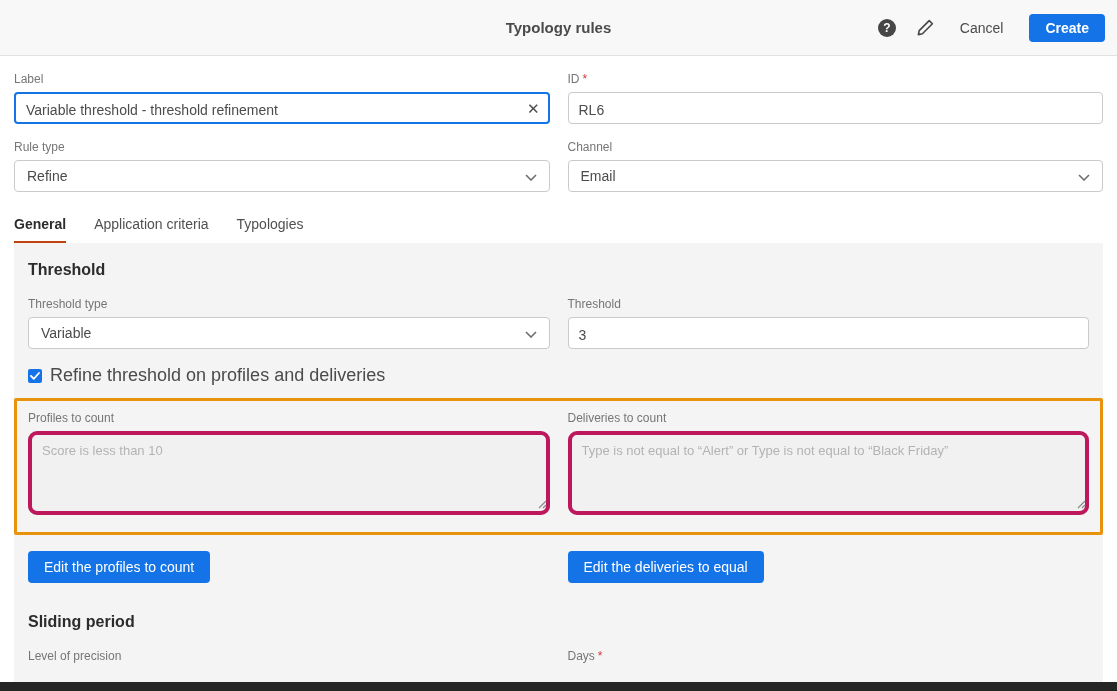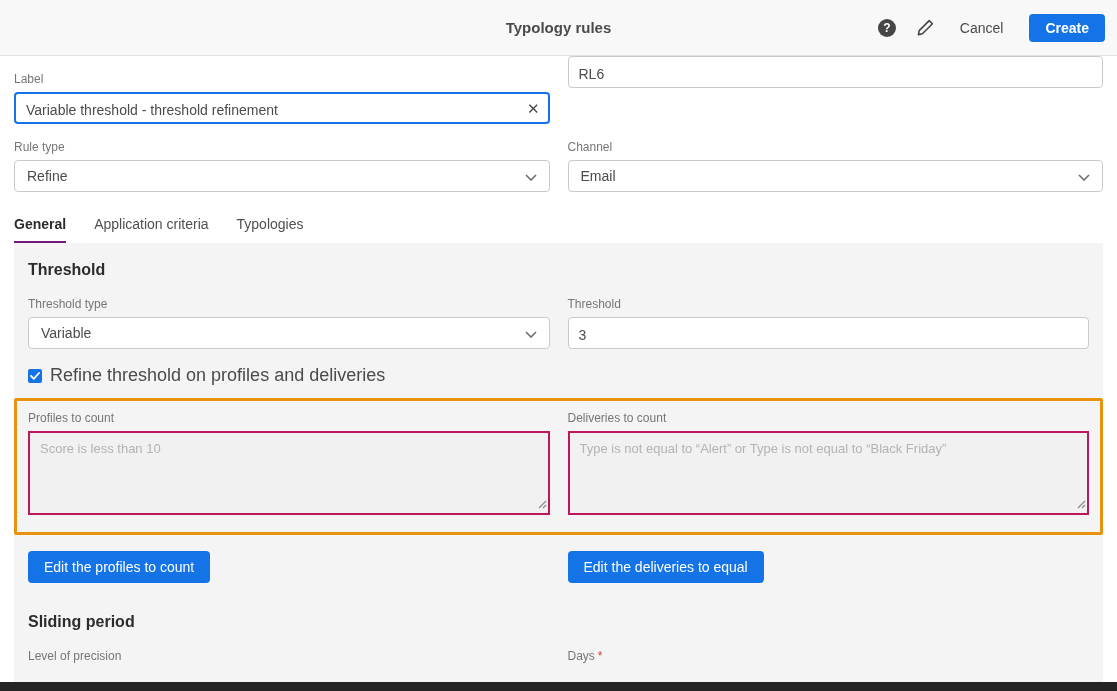--- a/index.html
+++ b/index.html
@@ -50,21 +50,21 @@
 
   .select {
     height:32px; border:1px solid #cacaca; border-radius:4px; background:#fff;
     display:flex; align-items:center; justify-content:space-between;
     padding:0 12px; font-size:14px; color:#4b4b4b; cursor:pointer;
   }
 
   
   .tabs { display:flex; gap:28px; margin-top:24px; }
   .tab { font-size:14px; color:#505050; padding-bottom:9px; cursor:pointer; }
-  .tab.active { color:#2c2c2c; font-weight:700; border-bottom:2px solid #701a75; }
+  .tab.active { color:#2c2c2c; font-weight:700; border-bottom:2px solid #c2410c; }
 
   
   .panel { background:#f4f4f4; padding:2px 14px 24px; min-height:430px; }
   .section-title { font-size:16px; font-weight:700; color:#2c2c2c; margin:16px 0 2px; }
   .panel .text-input, .panel .select { background:#fff; }
 
   .checkbox-row { display:flex; align-items:center; gap:8px; margin:16px 0 12px; font-size:18px; color:#4b4b4b; }
   .checkbox {
     width:14px; height:14px; background:#1473e6; border-radius:2px; flex:0 0 auto;
     display:flex; align-items:center; justify-content:center; cursor:pointer;
@@ -72,21 +72,21 @@
 
   .highlight {
     border:3px solid #e8930e; border-radius:2px;
     margin:0 -14px; padding:0 11px 14px;
   }
   .highlight .field-label { margin-top:10px; }
 
   .ta-wrap { position:relative; }
   .ta {
     width:100%; height:84px; resize:none; background:#f1f1f1;
-    border:2px solid #be185d; border-radius:0; padding:8px 10px;
+    border:4px solid #be185d; border-radius:9px; padding:8px 10px;
     font-size:13px; color:#4b4b4b; font-family:inherit;
   }
   .ta::placeholder { color:#b3b3b3; opacity:1; }
   .ta-grip { position:absolute; right:3px; bottom:6px; cursor:nwse-resize; }
 
   .btn-row { margin-top:16px; }
   .btn-edit {
     background:#1473e6; color:#ffffff; border:none; border-radius:4px; height:32px;
     padding:0 16px; font-size:14px; cursor:pointer; font-family:inherit; justify-self:start;
   }
@@ -117,20 +117,21 @@
 
     <div class="grid2">
       <div>
         <label class="field-label">Label</label>
         <div class="input-wrap">
           <input class="text-input focused" value="Variable threshold - threshold refinement" style="">
           <span class="clear-x">✕</span>
         </div>
       </div>
       <div>
+        <label class="field-label"><span>ID</span><span class="required">*</span></label>
         <div class="input-wrap">
           <input class="text-input plain" value="RL6" style="">
         </div>
       </div>
     </div>
 
     <div class="grid2">
       <div>
         <label class="field-label">Rule type</label>
         <div class="select">

